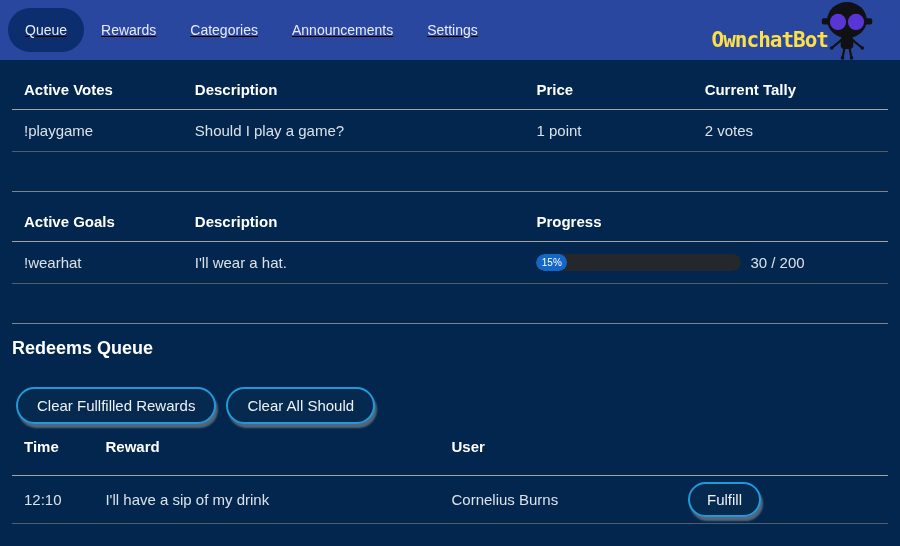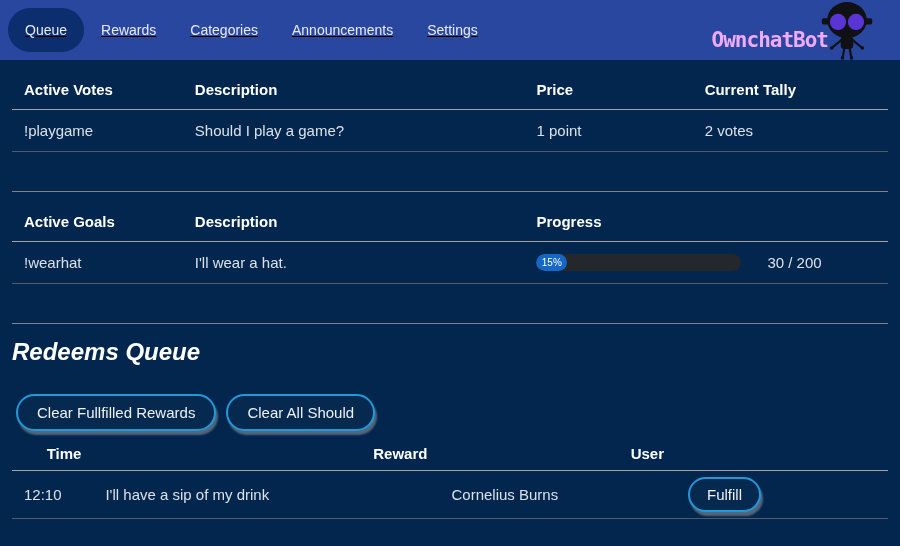--- a/index.html
+++ b/index.html
@@ -21,21 +21,21 @@
     padding:15px 17px; border-radius:22px;
     cursor:pointer; white-space:nowrap;
   }
   .nav-item.active { background:#0c2e6e; }
   .logo {
     position:absolute; right:26px; top:0; height:60px;
     display:flex; align-items:flex-end;
   }
   .logo-text {
     font-family:"DejaVu Sans Mono", monospace;
-    font-weight:bold; color:#f0abfc; font-size:21px;
+    font-weight:bold; color:#fde047; font-size:21px;
     line-height:1; padding-bottom:9px; letter-spacing:-1px;
   }
   .robot { margin-left:-8px; }
 
   
   main { margin:0 12px; }
 
   table { width:100%; border-collapse:collapse; table-layout:fixed; }
   th {
     text-align:left; color:#ffffff; font-weight:bold; font-size:15px;
@@ -55,34 +55,34 @@
   .progress-wrap { display:flex; align-items:center; gap:9px; }
   .progress-track {
     width:205px; height:17px; background:#24282d;
     border-radius:9px; overflow:hidden; flex:none;
   }
   .progress-fill {
     height:100%; background:#1467c6; border-radius:9px;
     display:flex; align-items:center; justify-content:center;
     color:#fff; font-size:10px; line-height:1; min-width:24px;
   }
-  .progress-text { font-size:15px; color:#dce1e8;margin-left:17px; }
-
-  
-  .redeems-title { color:#ffffff; font-size:24px; font-weight:bold; margin:14px 0 16px;font-style:italic; }
+  .progress-text { font-size:15px; color:#dce1e8; }
+
+  
+  .redeems-title { color:#ffffff; font-size:18px; font-weight:bold; margin:14px 0 16px; }
   .btn-row { margin-top:28px; display:flex; gap:10px; padding-left:4px;align-items:flex-end; }
   .pill-btn {
     background:#06294f; color:#eef1f5;
     font-family:"Liberation Sans", sans-serif; font-size:15px; line-height:1;
     border:2px solid #2199d9; border-radius:19px;
     padding:9px 19px; cursor:pointer;
     box-shadow:2px 4px 2px rgba(150,155,162,0.55);
   }
   .redeems-table { margin-top:8px; }
-  .redeems-table th { padding:6px 12px 8px;text-align:right; }
+  .redeems-table th { padding:6px 12px 20px; }
   .redeems-table td.action-cell { padding:5px 12px; }
   .pill-btn.small { padding:8px 17px; border-radius:18px; }
   .strike { text-decoration:line-through; }
 </style>
 </head>
 <body>
 
 <nav>
   <div class="nav-item active">Queue</div>
   <div class="nav-item">Rewards</div>

